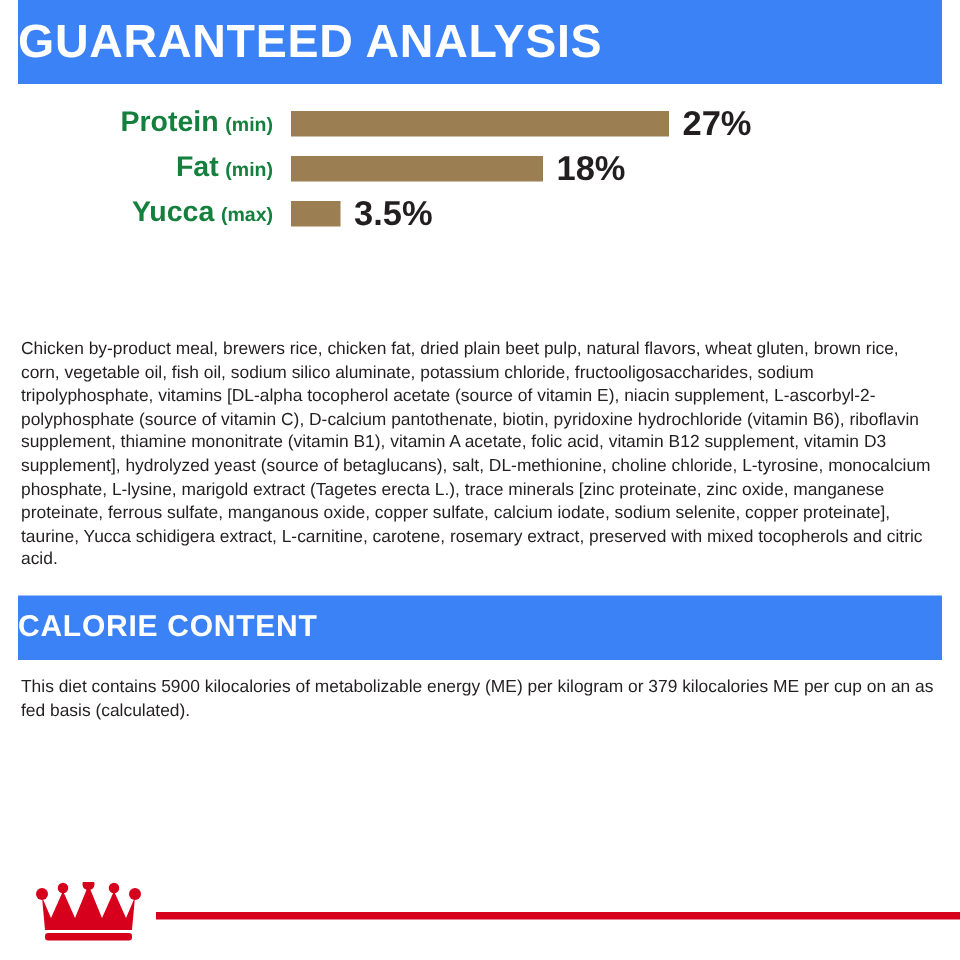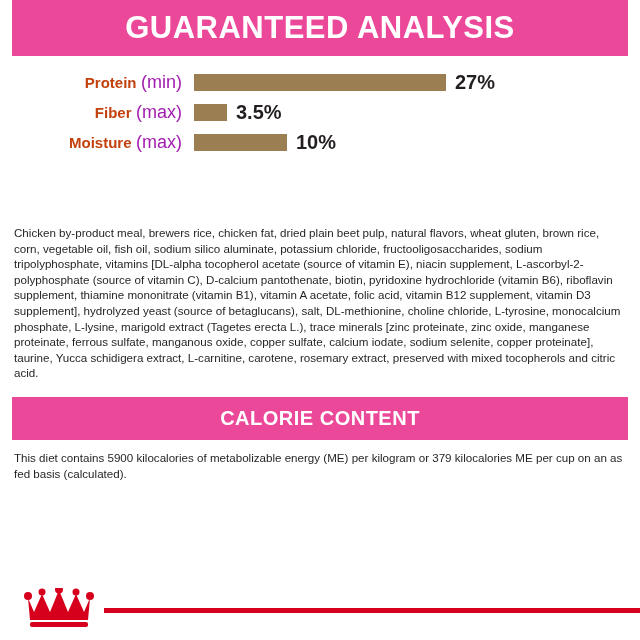--- a/index.html
+++ b/index.html
@@ -17,23 +17,22 @@
   .page {
     position: relative;
     width: 640px;
     height: 640px;
     box-sizing: border-box;
     padding: 0 12px;
   }
 
   
   .band {
-    background: #ec4899;
+    background: #3b82f6;
     color: #ffffff;
-    text-align: center;
     font-weight: bold;
     letter-spacing: 0.5px;
     line-height: 1;
     font-size: 31px;
     padding: 12px 0 13px 0;
   }
   .band.small {
     font-size: 20px;
     padding: 11px 0 12px 0;
   }
@@ -50,35 +49,35 @@
     margin-bottom: 6px;
   }
   .ga-label {
     width: 172px;
     text-align: right;
     padding-right: 12px;
     white-space: nowrap;
     box-sizing: border-box;
   }
   .ga-name {
-    font-size: 15px;
+    font-size: 19px;
     font-weight: bold;
-    color: #c2410c;
+    color: #15803d;
   }
   .ga-qual {
-    font-size: 18px;
-    font-weight: normal;
-    color: #a21caf;
+    font-size: 13px;
+    font-weight: bold;
+    color: #15803d;
   }
   .ga-bar {
     height: 17px;
     background: #9b7f52;
   }
   .ga-value {
-    font-size: 20px;
+    font-size: 23px;
     font-weight: bold;
     margin-left: 9px;
     white-space: nowrap;
   }
 
   
   .ing-body {
     font-size: 11.6px;
     line-height: 15.6px;
     text-align: left;
@@ -133,38 +132,38 @@
 
     <div class="ga-row">
       <div class="ga-label">
         <span class="ga-name">Protein</span>
         <span class="ga-qual">(min)</span>
       </div>
       <div class="ga-bar" style="width:252px"></div>
       <div class="ga-value">27%</div>
     </div>
 
+    <div class="ga-row">
+      <div class="ga-label">
+        <span class="ga-name">Fat</span>
+        <span class="ga-qual">(min)</span>
+      </div>
+      <div class="ga-bar" style="width:168px"></div>
+      <div class="ga-value">18%</div>
+    </div>
 
     <div class="ga-row">
       <div class="ga-label">
-        <span class="ga-name">Fiber</span>
+        <span class="ga-name">Yucca</span>
         <span class="ga-qual">(max)</span>
       </div>
       <div class="ga-bar" style="width:33px"></div>
       <div class="ga-value">3.5%</div>
     </div>
 
-    <div class="ga-row">
-      <div class="ga-label">
-        <span class="ga-name">Moisture</span>
-        <span class="ga-qual">(max)</span>
-      </div>
-      <div class="ga-bar" style="width:93px"></div>
-      <div class="ga-value">10%</div>
-    </div>
 
   </div>
 
   <div class="sec-gap-1"></div>
 
   <div class="ing-body">Chicken by-product meal, brewers rice, chicken fat, dried plain beet pulp, natural flavors, wheat gluten, brown rice, corn, vegetable oil, fish oil, sodium silico aluminate, potassium chloride, fructooligosaccharides, sodium tripolyphosphate, vitamins [DL-alpha tocopherol acetate (source of vitamin E), niacin supplement, L-ascorbyl-2-polyphosphate (source of vitamin C), D-calcium pantothenate, biotin, pyridoxine hydrochloride (vitamin B6), riboflavin supplement, thiamine mononitrate (vitamin B1), vitamin A acetate, folic acid, vitamin B12 supplement, vitamin D3 supplement], hydrolyzed yeast (source of betaglucans), salt, DL-methionine, choline chloride, L-tyrosine, monocalcium phosphate, L-lysine, marigold extract (Tagetes erecta L.), trace minerals [zinc proteinate, zinc oxide, manganese proteinate, ferrous sulfate, manganous oxide, copper sulfate, calcium iodate, sodium selenite, copper proteinate], taurine, Yucca schidigera extract, L-carnitine, carotene, rosemary extract, preserved with mixed tocopherols and citric acid.</div>
 
   <div class="sec-gap-2"></div>
 
   <div class="band small">CALORIE CONTENT</div>

